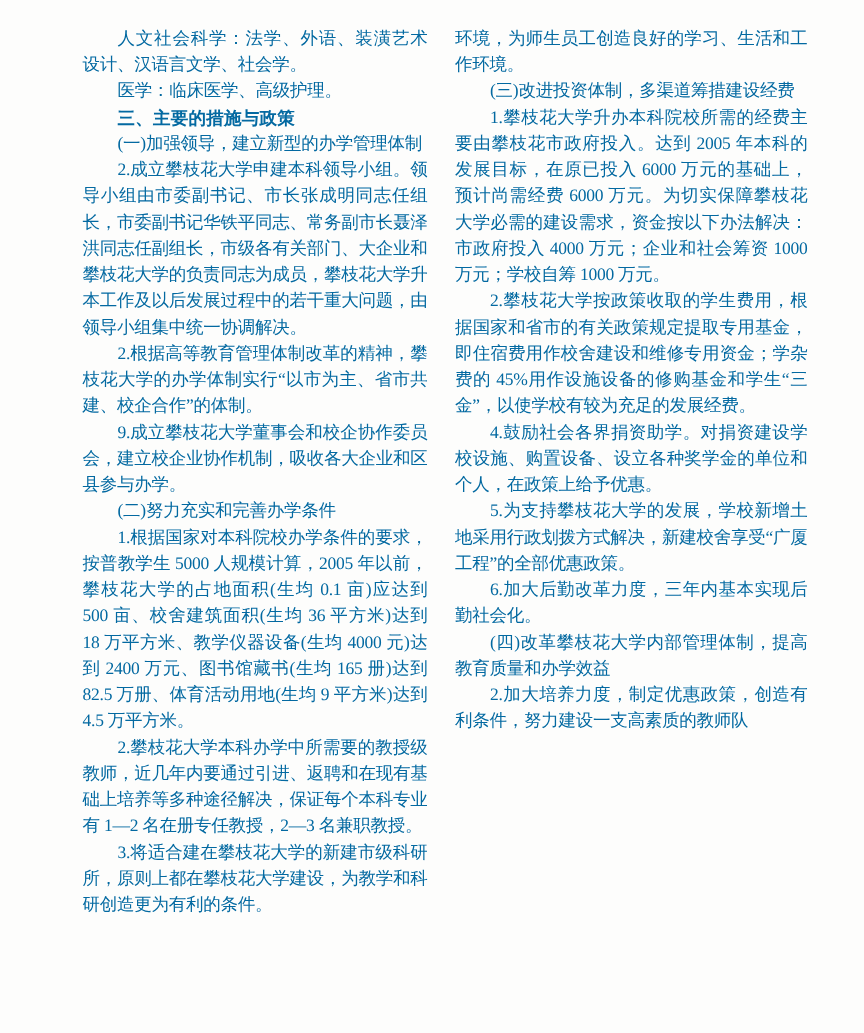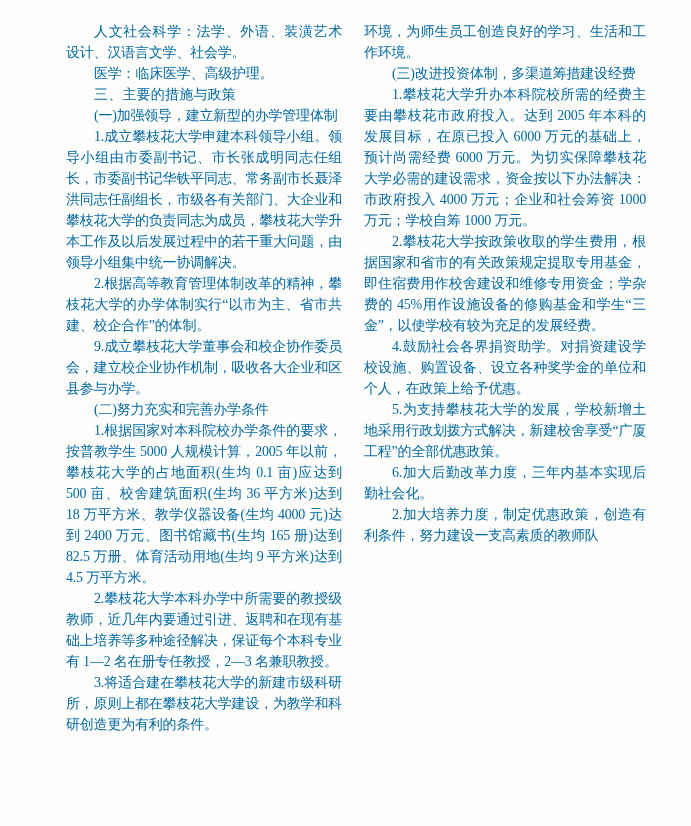--- a/index.html
+++ b/index.html
@@ -31,45 +31,46 @@
     font-size: 14px;
     line-height: 21px;
     letter-spacing: -0.2px;
     color: #0369a1;
     text-align: justify;
     text-justify: inter-character;
     overflow-wrap: break-word;
   }
   p.indent { text-indent: 2em; }
   p.heading {
-    font-weight: normal;
+    font-weight: bold;
     font-family: "Liberation Sans", "DejaVu Sans", sans-serif;
     letter-spacing: 0.2px;
   }
 </style>
 </head>
 <body style="background: rgb(253, 253, 252);">
 
 <div class="page">
   <div class="col col-left">
       <p class="para body indent">人文社会科学：法学、外语、装潢艺术设计、汉语言文学、社会学。</p>
       <p class="para body indent">医学：临床医学、高级护理。</p>
       <p class="para heading indent">三、主要的措施与政策</p>
       <p class="para body indent">(一)加强领导，建立新型的办学管理体制</p>
-      <p class="para body indent">1.成立攀枝花大学申建本科领导小组。领导小组由市委副书记、市长张成明同志任组长，市委副书记华铁平同志、常务副市长聂泽洪同志任副组长，市级各有关部门、大企业和攀枝花大学的负责同志为成员，攀枝花大学升本工作及以后发展过程中的若干重大问题，由领导小组集中统一协调解决。</p>
+      <p class="para body indent">2.成立攀枝花大学申建本科领导小组。领导小组由市委副书记、市长张成明同志任组长，市委副书记华铁平同志、常务副市长聂泽洪同志任副组长，市级各有关部门、大企业和攀枝花大学的负责同志为成员，攀枝花大学升本工作及以后发展过程中的若干重大问题，由领导小组集中统一协调解决。</p>
       <p class="para body indent">2.根据高等教育管理体制改革的精神，攀枝花大学的办学体制实行“以市为主、省市共建、校企合作”的体制。</p>
       <p class="para body indent">9.成立攀枝花大学董事会和校企协作委员会，建立校企业协作机制，吸收各大企业和区县参与办学。</p>
       <p class="para body indent">(二)努力充实和完善办学条件</p>
       <p class="para body indent">1.根据国家对本科院校办学条件的要求，按普教学生 5000 人规模计算，2005 年以前，攀枝花大学的占地面积(生均 0.1 亩)应达到 500 亩、校舍建筑面积(生均 36 平方米)达到 18 万平方米、教学仪器设备(生均 4000 元)达到 2400 万元、图书馆藏书(生均 165 册)达到 82.5 万册、体育活动用地(生均 9 平方米)达到 4.5 万平方米。</p>
       <p class="para body indent">2.攀枝花大学本科办学中所需要的教授级教师，近几年内要通过引进、返聘和在现有基础上培养等多种途径解决，保证每个本科专业有 1—2 名在册专任教授，2—3 名兼职教授。</p>
       <p class="para body indent">3.将适合建在攀枝花大学的新建市级科研所，原则上都在攀枝花大学建设，为教学和科研创造更为有利的条件。</p>
     </div>
   <div class="col col-right">
       <p class="para body">环境，为师生员工创造良好的学习、生活和工作环境。</p>
       <p class="para body indent">(三)改进投资体制，多渠道筹措建设经费</p>
       <p class="para body indent">1.攀枝花大学升办本科院校所需的经费主要由攀枝花市政府投入。达到 2005 年本科的发展目标，在原已投入 6000 万元的基础上，预计尚需经费 6000 万元。为切实保障攀枝花大学必需的建设需求，资金按以下办法解决：市政府投入 4000 万元；企业和社会筹资 1000 万元；学校自筹 1000 万元。</p>
       <p class="para body indent">2.攀枝花大学按政策收取的学生费用，根据国家和省市的有关政策规定提取专用基金，即住宿费用作校舍建设和维修专用资金；学杂费的 45%用作设施设备的修购基金和学生“三金”，以使学校有较为充足的发展经费。</p>
       <p class="para body indent">4.鼓励社会各界捐资助学。对捐资建设学校设施、购置设备、设立各种奖学金的单位和个人，在政策上给予优惠。</p>
       <p class="para body indent">5.为支持攀枝花大学的发展，学校新增土地采用行政划拨方式解决，新建校舍享受“广厦工程”的全部优惠政策。</p>
       <p class="para body indent">6.加大后勤改革力度，三年内基本实现后勤社会化。</p>
+      <p class="para body indent">(四)改革攀枝花大学内部管理体制，提高教育质量和办学效益</p>
       <p class="para body indent">2.加大培养力度，制定优惠政策，创造有利条件，努力建设一支高素质的教师队</p>
     </div>
 </div>
 
 </body></html>

